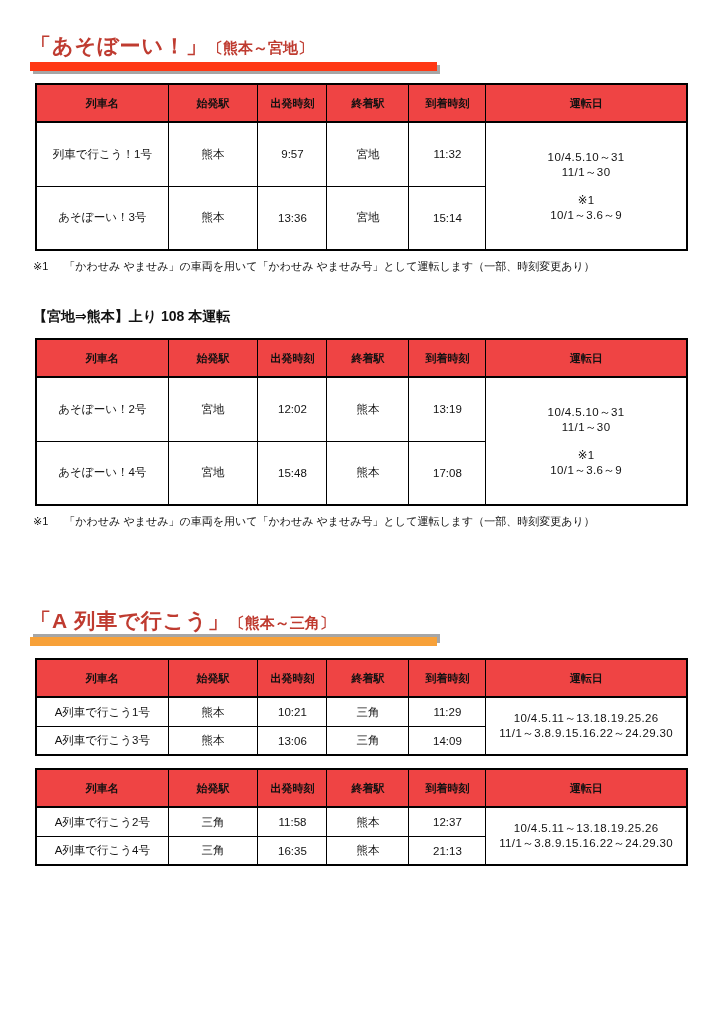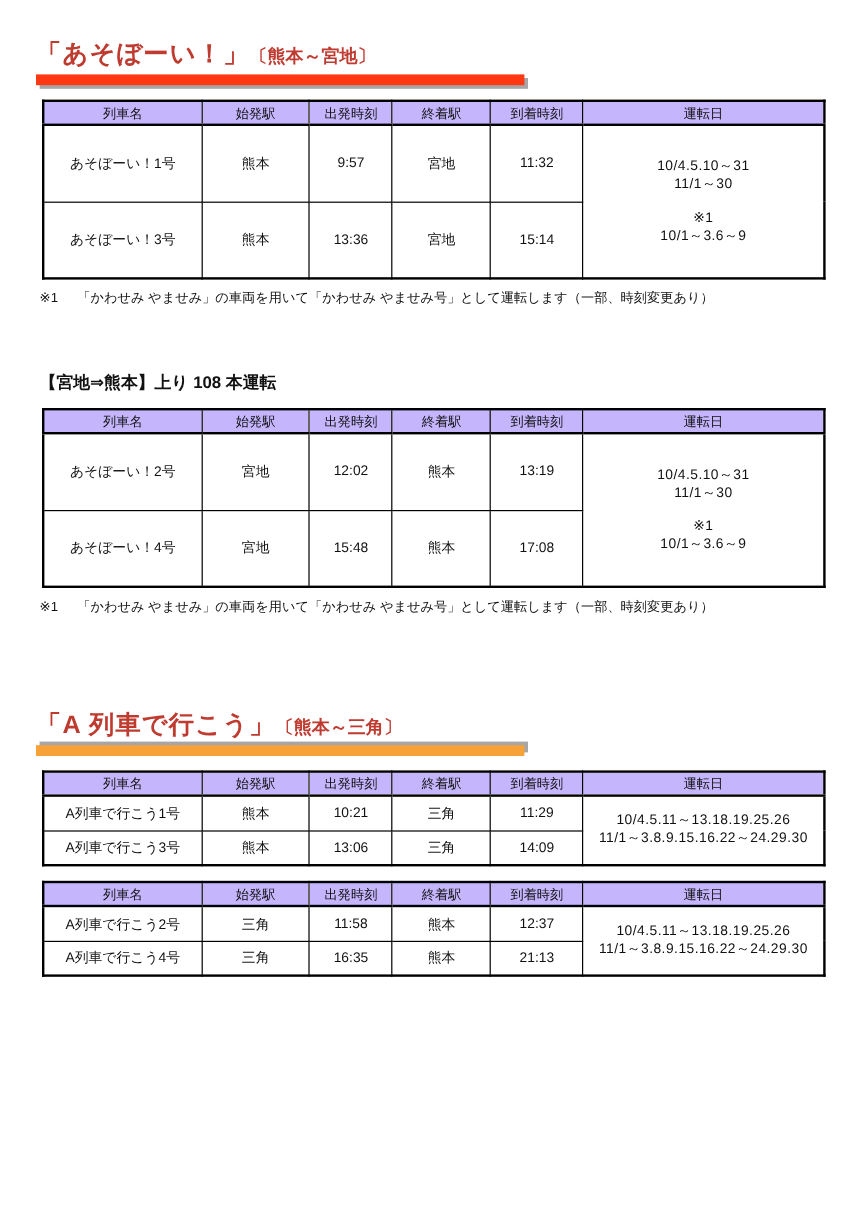--- a/index.html
+++ b/index.html
@@ -34,40 +34,40 @@
   .bar-orange { background: #f7a139; box-shadow: 3px -3px 0 #a6a6a6; }
 
   
   .tbl-heading {
     font-size: 14px;
     font-weight: bold;
     margin: 0 0 0 3px;
     white-space: nowrap;
   }
   .mt-first  { margin-top: 15px; }
-  .mt-sec    { margin-top: 54px; }
+  .mt-sec    { margin-top: 34px; }
 
   
   table.timetable {
     width: 653px;
     margin: 12px 0 0 5px;
     border-collapse: collapse;
     table-layout: fixed;
     border: 2px solid #000000;
   }
   table.timetable th, table.timetable td {
     border: 1px solid #000000;
     padding: 0;
     overflow: hidden;
   }
   table.timetable thead th {
-    background: #c4b5fd;
+    background: #ef4444;
     font-size: 11px;
-    font-weight: normal;
-    height: 20px;
+    font-weight: bold;
+    height: 38px;
     text-align: center;
     vertical-align: middle;
     border-bottom: 2px solid #000000;
   }
   table.timetable td {
     font-size: 11.5px;
     text-align: center;
     vertical-align: middle;
   }
   table.tall td  { height: 64px; }
@@ -118,21 +118,21 @@
           <th>列車名</th>
           <th>始発駅</th>
           <th>出発時刻</th>
           <th>終着駅</th>
           <th>到着時刻</th>
           <th>運転日</th>
         </tr>
       </thead>
       <tbody>
         <tr>
-          <td>あそぼーい！1号</td>
+          <td>列車で行こう！1号</td>
           <td>熊本</td>
           <td>9:57</td>
           <td>宮地</td>
           <td>11:32</td>
           <td class="days" rowspan="2">
             <div class="days-group">
               <div>10/4.5.10～31</div>
               <div>11/1～30</div>
             </div>
             <div class="days-group days-group-2">

